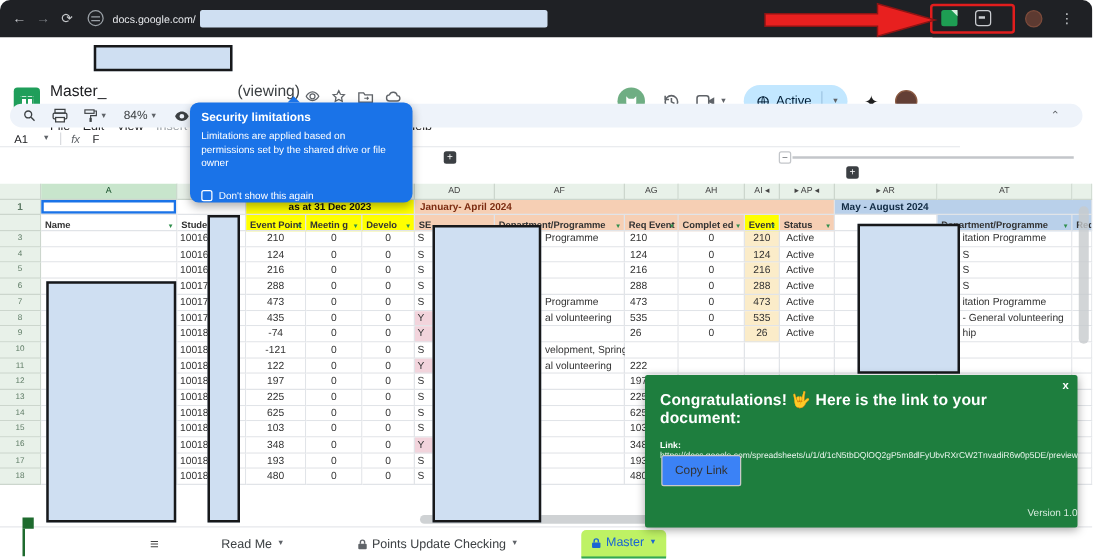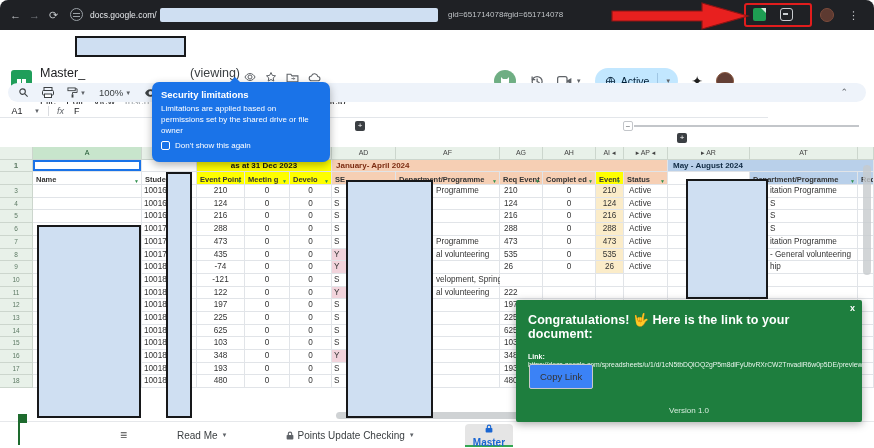--- a/index.html
+++ b/index.html
@@ -99,69 +99,68 @@
 
   
   .hscroll { left:336px; top:412px; width:524px; height:7px; background:#c7cacd; border-radius:4px; opacity:.85; z-index:20; }
   .vscroll { left:863px; top:165px; width:8px; height:110px; background:#c7cacd; border-radius:4px; opacity:.8; z-index:20; }
 
   
   .tabbar { left:0; top:421px; width:874px; height:27px; background:#fff; border-top:1px solid #e6e8eb; display:flex; align-items:center; z-index:30; }
   .hamb { margin-left:120px; font-size:12px; color:#444; }
   .tab { display:flex; align-items:center; gap:4px; font-size:10px; color:#3c4043; margin-left:42px; height:23px; padding:0 8px; }
   .tab .tcar { font-size:6px; color:#5f6368; }
-  .tab.active { background:#e5e5e5; border-radius:4px 4px 0 0; color:#1a66d2; font-weight:bold; border-bottom:2.5px solid #34a853;flex-direction:column; }
+  .tab.active { background:#bef264; border-radius:4px 4px 0 0; color:#1a66d2; font-weight:normal; border-bottom:2.5px solid #34a853; }
   .tab.active .tcar { color:#1a66d2; }
   .gmark { left:18px; top:414px; width:9px; height:9px; background:#1e6b2e; z-index:35; }
   .gmark i { position:absolute; left:0; top:9px; width:2px; height:22px; background:#1e6b2e; display:block; }
 
   
   .redact { background:#cfdff2; border:2px solid #17181a; z-index:40; }
   .rd-title { left:75px; top:36px; width:111px; height:21px; }
   .rd-name  { left:37px; top:225px; width:104px; height:193px; }
   .rd-sid   { left:166px; top:172px; width:26px; height:246px; }
   .rd-mid   { left:346px; top:180px; width:87px; height:238px; }
   .rd-ar    { left:686px; top:179px; width:82px; height:120px; }
 
   
   .sec { left:152px; top:82px; width:178px; height:80px; background:#1a73e8; border-radius:7px; z-index:65; color:#fff; padding:7px 9px 6px 9px; box-shadow:0 3px 8px rgba(0,0,0,.3); }
   .sec .tri { position:absolute; top:-5px; left:78px; width:0; height:0; border-left:5px solid transparent; border-right:5px solid transparent; border-bottom:5px solid #1a73e8; }
   .sec h3 { font-size:9.5px; font-weight:bold; margin-bottom:4px; }
-  .sec p { font-size:8px; line-height:1.35; margin-bottom:5px; }
+  .sec p { font-size:8px; line-height:1.35; margin-bottom:16px; }
   .sec .chkrow { display:flex; align-items:center; gap:5px; font-size:8px; margin-bottom:6px; }
   .sec .chk { width:9px; height:9px; border:1.3px solid #fff; border-radius:2px; }
   .sec .btns { display:flex; justify-content:flex-end; gap:14px; font-size:8.5px; font-weight:bold; padding-right:4px; }
 
   
   .congrats { left:516px; top:300px; width:346px; height:122px; background:#1e7e3e; z-index:60; color:#fff; border-radius:2px; box-shadow:0 2px 8px rgba(0,0,0,.35); }
   .congrats .x { position:absolute; right:7px; top:3px; font-size:9px; font-weight:bold; }
   .congrats h2 { font-size:12.5px; font-weight:bold; padding:12px 10px 0 12px; letter-spacing:.1px; }
   .congrats .lk { font-size:7px; font-weight:bold; padding:12px 0 0 12px; }
   .congrats .url { font-size:6.8px; padding:1px 8px 0 12px; color:#eaf6ee; }
   .copybtn { position:absolute; left:13px; top:64px; background:#3b82f6; color:#333; font-size:9.5px; padding:6px 10px; border:1px solid #c9c9c9; border-radius:2px; }
-  .ver { position:absolute; bottom:7px; width:100%; text-align:center; font-size:8px; color:#d6ecdd; }
+  .ver { position:absolute; bottom:7px; width:100%; text-align:right; font-size:8px; color:#d6ecdd; }
 
   svg { overflow:visible; }
 </style>
 </head>
 <body>
 
 <div class="stage">
 
   <div class="abs browser">
     <span class="b-ic" style="left:10px">←</span>
     <span class="b-ic dim" style="left:29px">→</span>
     <span class="b-ic" style="left:49px">⟳</span>
     <span class="chip-ic">
         <i style="top:4px"></i>
         <i style="top:7px"></i>
       </span>
     <span class="urlhost">docs.google.com/</span>
     <div class="abs url-redact"></div>
-    <span class="urltail">gid=651714078#gid=651714078</span>
     <div class="abs red-rect"></div>
     <span class="ext1">
         <i></i>
       </span>
     <span class="ext2">
         <i></i>
       </span>
     <span class="b-avatar"></span>
     <span class="b-dots">⋮</span>
   </div>
@@ -249,21 +248,21 @@
       </svg>
     <span style="display:flex;align-items:center">
       <svg width="11" height="11" viewBox="0 0 24 24">
           <rect x="2" y="2" width="16" height="6" fill="none" stroke="#3c4043" stroke-width="2"></rect>
           <path d="M18 4h4v8h-10v4" fill="none" stroke="#3c4043" stroke-width="2"></path>
           <rect x="10" y="16" width="4" height="7" fill="#3c4043"></rect>
         </svg>
       <span class="car">▼</span>
     </span>
     <span style="display:flex;align-items:center">
-      <span class="tt">100%</span>
+      <span class="tt">84%</span>
       <span class="car">▼</span>
     </span>
     <svg width="13" height="10" viewBox="0 0 24 18">
         <path d="M12 2C7 2 3 6 2 9c1 3 5 7 10 7s9-4 10-7c-1-3-5-7-10-7zm0 10.5A3.5 3.5 0 1112 5.5a3.5 3.5 0 010 7z" fill="#3c4043"></path>
       </svg>
     <span class="collapse">⌃</span>
   </div>
 
   <div class="abs fbar">
     <span class="ref">A1</span>

